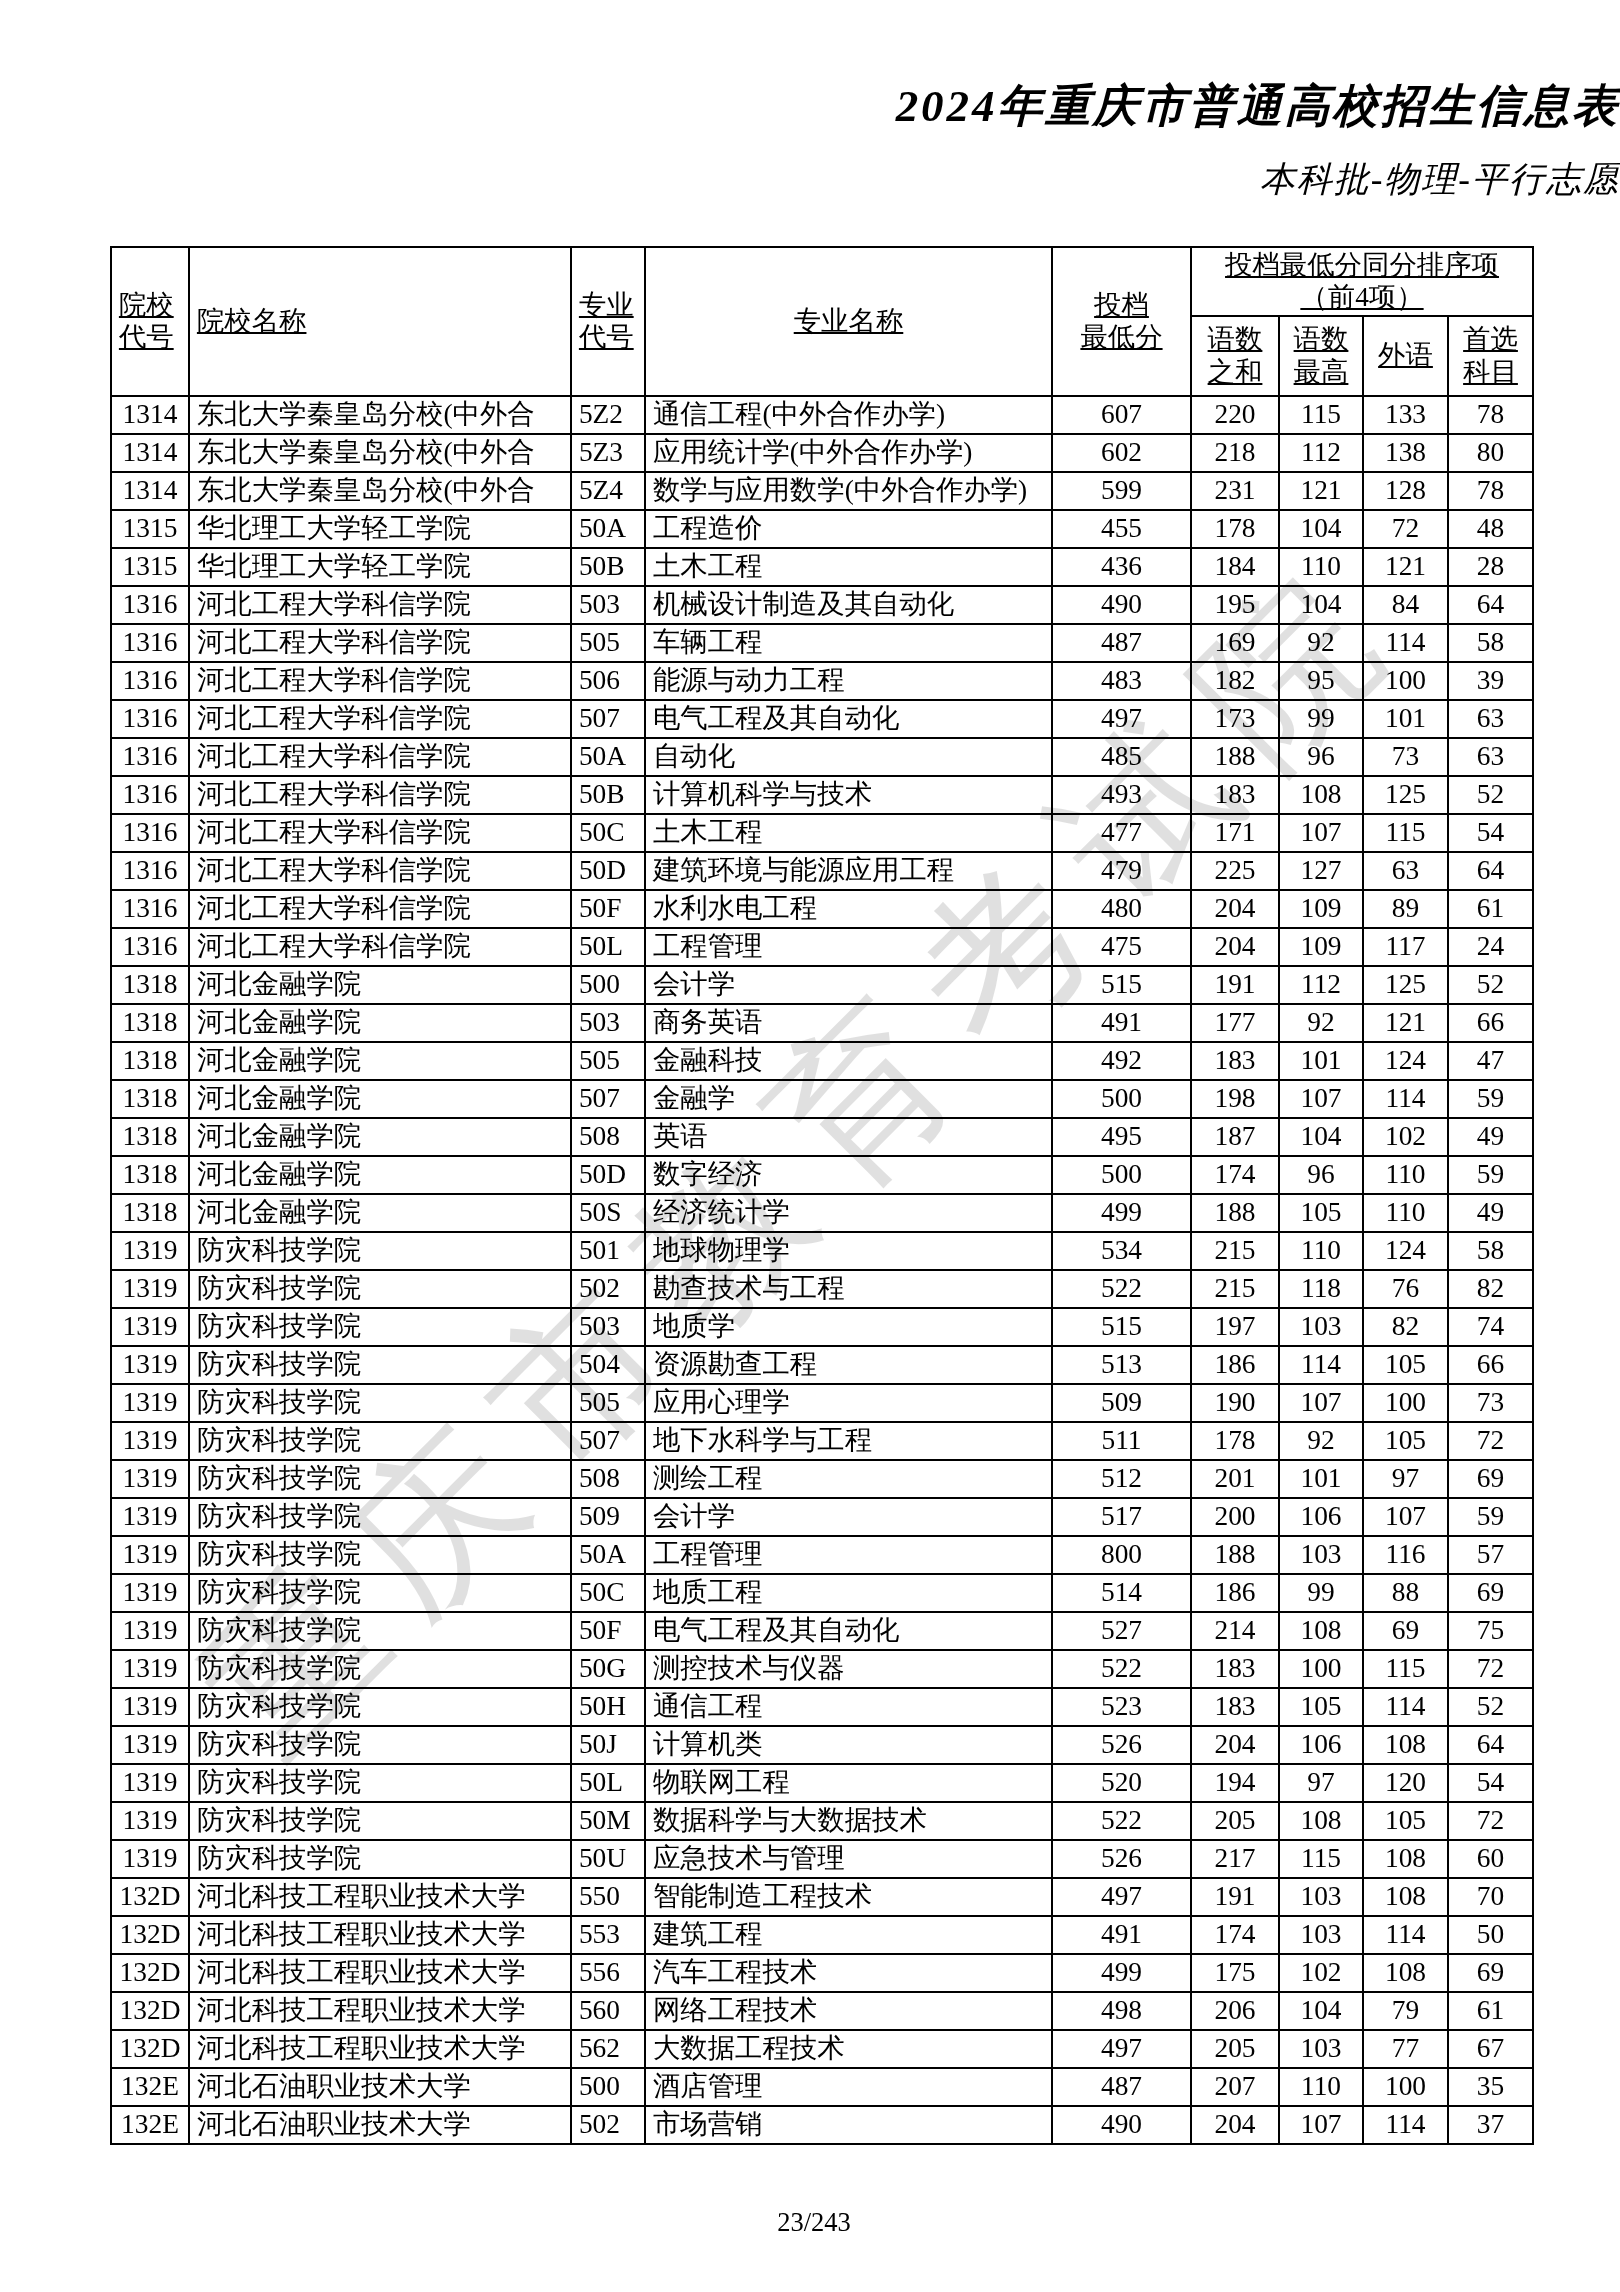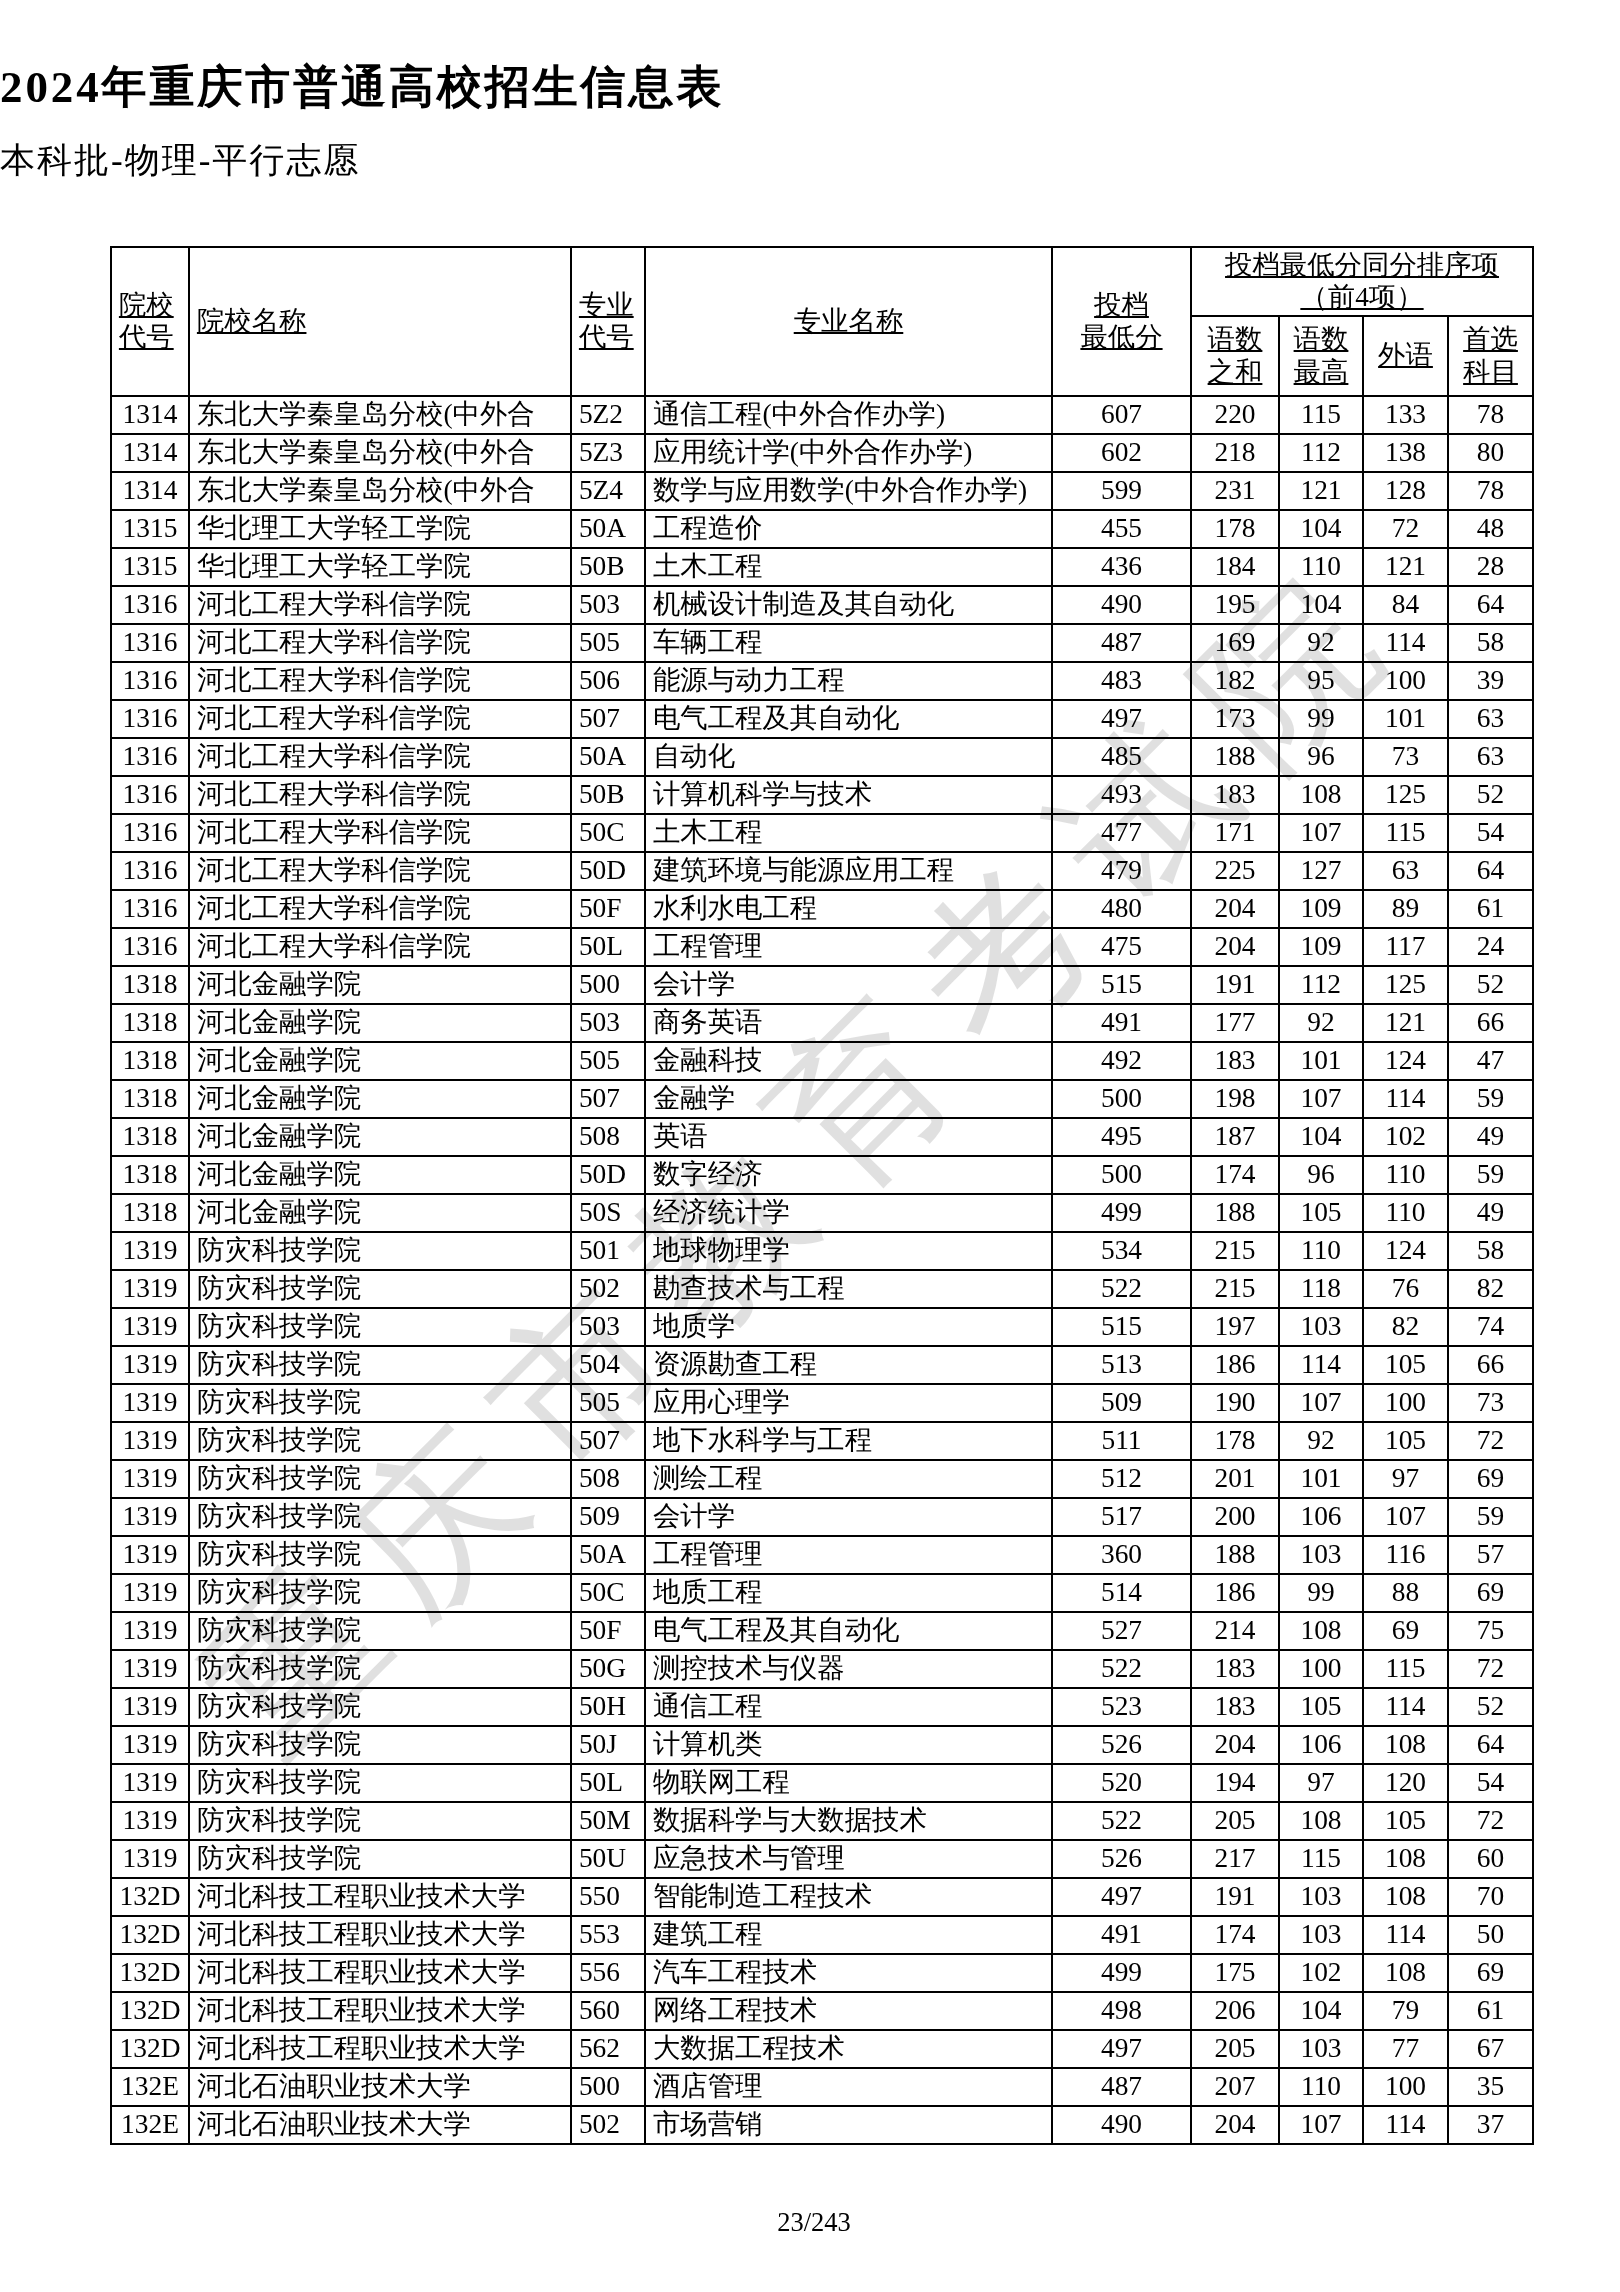--- a/index.html
+++ b/index.html
@@ -4,21 +4,21 @@
 <style>
   * { margin:0; padding:0; box-sizing:border-box; }
   html,body { background:#ffffff; }
   body {
     width:1620px; height:2293px;
     position:relative;
     overflow:hidden;
     font-family:"Liberation Serif","DejaVu Serif",serif;
     color:#000;
   }
-  .page-header { padding-top:57px; text-align:left; position:relative; z-index:2; }
+  .page-header { padding-top:76px; text-align:right; position:relative; z-index:2;font-style:italic; }
   .title { font-size:45px; font-weight:bold; letter-spacing:2.9px; }
   .subtitle { font-size:35px; margin-top:19.6px; letter-spacing:2px; }
 
   .watermark {
     position:absolute;
     left:804px; top:1157px;
     transform:translate(-50%,-50%) rotate(-45deg);
     font-size:167px;
     letter-spacing:33px;
     color:rgba(0,0,0,0.12);
@@ -422,21 +422,21 @@
           <td class="c5">200</td>
           <td class="c6">106</td>
           <td class="c7">107</td>
           <td class="c8">59</td>
         </tr>
         <tr>
           <td class="c0">1319</td>
           <td class="c1">防灾科技学院</td>
           <td class="c2">50A</td>
           <td class="c3">工程管理</td>
-          <td class="c4">360</td>
+          <td class="c4">800</td>
           <td class="c5">188</td>
           <td class="c6">103</td>
           <td class="c7">116</td>
           <td class="c8">57</td>
         </tr>
         <tr>
           <td class="c0">1319</td>
           <td class="c1">防灾科技学院</td>
           <td class="c2">50C</td>
           <td class="c3">地质工程</td>

